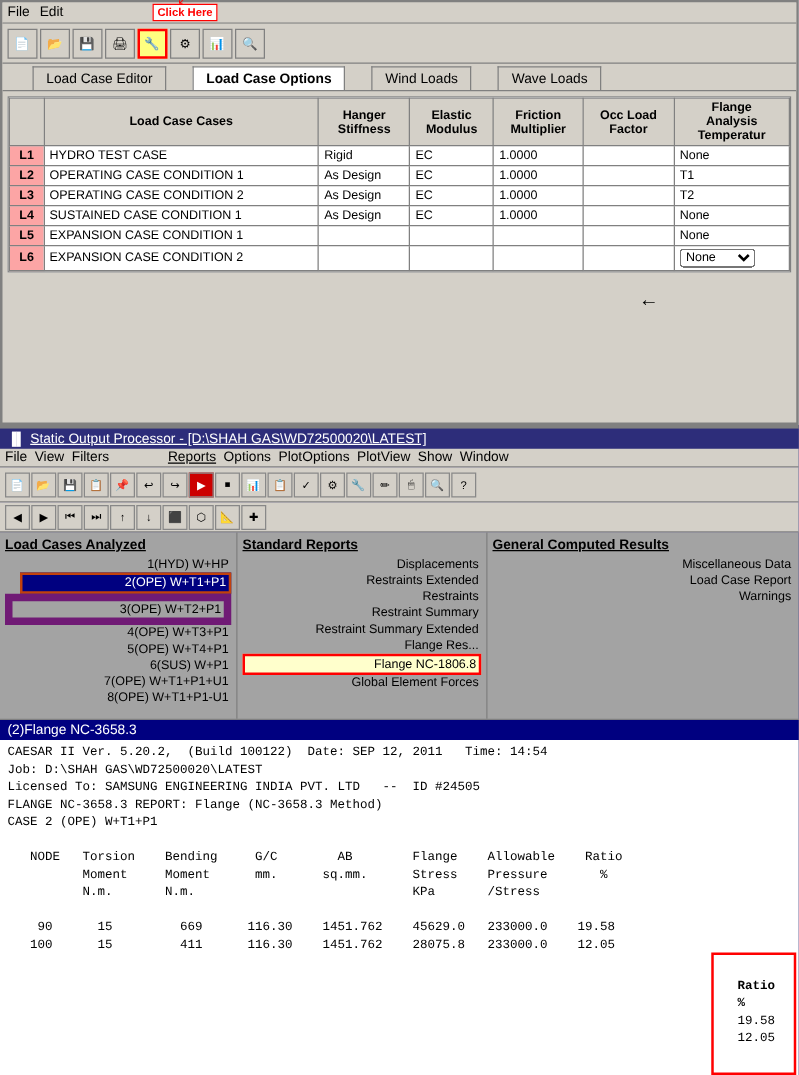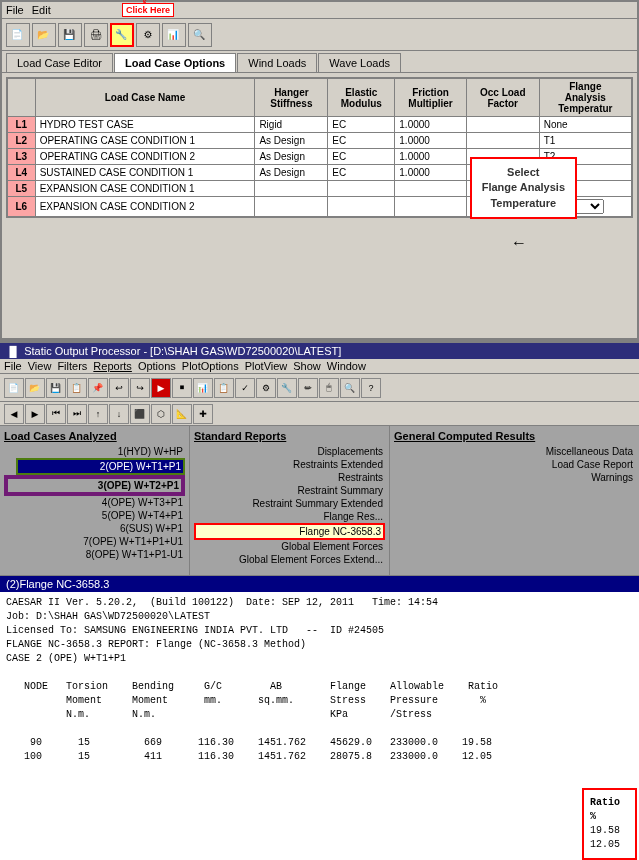--- a/index.html
+++ b/index.html
@@ -59,20 +59,21 @@
       padding-top: 2px;
       padding-left: 4px;
     }
     .tab {
       padding: 3px 10px;
       background: #d4d0c8;
       border: 1px solid #808080;
       border-bottom: none;
       cursor: pointer;
       font-size: 11px;
+      margin-left: 20px;
     }
     .tab.active {
       background: white;
       font-weight: bold;
     }
     .table-area {
       background: white;
       margin: 4px;
       border: 1px solid #808080;
       overflow: hidden;
@@ -129,31 +130,32 @@
       color: white;
       padding: 2px 6px;
       font-size: 11px;
       display: flex;
       align-items: center;
       gap: 4px;
     }
     .bottom-title-bar .title-text {
       color: white;
       font-size: 11px;
+      text-decoration: underline;
     }
     .bottom-menu-bar {
       background: #d4d0c8;
       padding: 1px 4px;
       display: flex;
       gap: 6px;
       font-size: 11px;
       border-bottom: 1px solid #808080;
     }
     .bottom-menu-bar span { cursor: pointer; }
-    .bottom-menu-bar span.reports { text-decoration: underline; }
+    .bottom-menu-bar span.reports { text-decoration: underline; margin-left: 41px; }
     .bottom-toolbar {
       background: #d4d0c8;
       padding: 2px 4px;
       display: flex;
       align-items: center;
       border-bottom: 1px solid #808080;
       gap: 1px;
       height: 28px;
     }
     .bottom-toolbar2 {
@@ -229,24 +231,24 @@
       overflow-y: auto;
       white-space: pre;
       line-height: 1.4;
     }
     .ratio-box {
       position: absolute;
       right: 2px;
       bottom: 2px;
       border: 2px solid red;
       background: white;
-      padding: 6px;
+      padding: 19px;
       font-size: 10px;
       font-family: 'Courier New', monospace;
-      width: 55px;
+      width: 68px;
     }
   </style>
 </head>
 <body>
 
 <div class="top-section">
 
   <div class="menu-bar">
     <span>File</span>
     <span>Edit</span>
@@ -272,21 +274,21 @@
     <div class="tab active">Load Case Options</div>
     <div class="tab">Wind Loads</div>
     <div class="tab">Wave Loads</div>
   </div>
 
   <div class="table-area">
     <table class="main-table">
       <thead>
         <tr>
           <th></th>
-          <th>Load Case Name</th>
+          <th>Load Case Cases</th>
           <th>Hanger<br>Stiffness</th>
           <th>Elastic<br>Modulus</th>
           <th>Friction<br>Multiplier</th>
           <th>Occ Load<br>Factor</th>
           <th>Flange<br>Analysis<br>Temperatur</th>
         </tr>
       </thead>
       <tbody id="table-body">
       <tr>
             <td class="row-label">L1</td>
@@ -339,23 +341,20 @@
             <td></td>
             <td></td>
             <td></td>
             <td></td>
             <td class="flange-temp-cell"><select><option value="None">None</option><option value="T1">T1</option><option value="T2">T2</option></select></td>
           </tr>
         </tbody>
     </table>
   </div>
 
-  <div class="select-box">
-    Select<br>Flange Analysis<br>Temperature
-  </div>
   <div style="position:absolute;right:110px;top:230px;color:black;font-size:16px;">←</div>
 </div>
 
 <div class="bottom-section">
 
   <div class="bottom-title-bar">
     <span style="font-size:10px;">▐▌</span>
     <span class="title-text">Static Output Processor - [D:\SHAH GAS\WD72500020\LATEST]</span>
   </div>
 
@@ -404,42 +403,41 @@
     <div class="tb-btn">📐</div>
     <div class="tb-btn">✚</div>
   </div>
 
   <div class="content-area">
 
     <div class="panel load-cases-panel">
       <div class="panel-title">Load Cases Analyzed</div>
       <ul class="panel-list" id="load-cases-list">
       <li>1(HYD) W+HP</li>
-          <li class="selected" style="border: 2px solid #4d7c0f; margin-left: 12px;">2(OPE) W+T1+P1</li>
-          <li style="border: 4px solid #701a75; font-weight: bold;">3(OPE) W+T2+P1</li>
+          <li class="selected" style="border: 2px solid #c2410c; margin-left: 12px;">2(OPE) W+T1+P1</li>
+          <li style="border: 6px solid #701a75;">3(OPE) W+T2+P1</li>
           <li>4(OPE) W+T3+P1</li>
           <li>5(OPE) W+T4+P1</li>
           <li>6(SUS) W+P1</li>
           <li>7(OPE) W+T1+P1+U1</li>
           <li>8(OPE) W+T1+P1-U1</li>
         </ul>
     </div>
 
     <div class="panel reports-panel">
       <div class="panel-title">Standard Reports</div>
       <ul class="panel-list" id="standard-reports-list">
       <li>Displacements</li>
           <li>Restraints Extended</li>
           <li>Restraints</li>
           <li>Restraint Summary</li>
           <li>Restraint Summary Extended</li>
           <li>Flange Res...</li>
-          <li style="border: 2px solid red; background: rgb(255, 255, 204);">Flange NC-3658.3</li>
+          <li style="border: 2px solid red; background: rgb(255, 255, 204);">Flange NC-1806.8</li>
           <li>Global Element Forces</li>
-          <li>Global Element Forces Extend...</li>
         </ul>
     </div>
 
     <div class="panel general-panel">
       <div class="panel-title">General Computed Results</div>
       <ul class="panel-list" id="general-list">
           <li>Miscellaneous Data</li>
           <li>Load Case Report</li>
           <li>Warnings</li>
         </ul>

